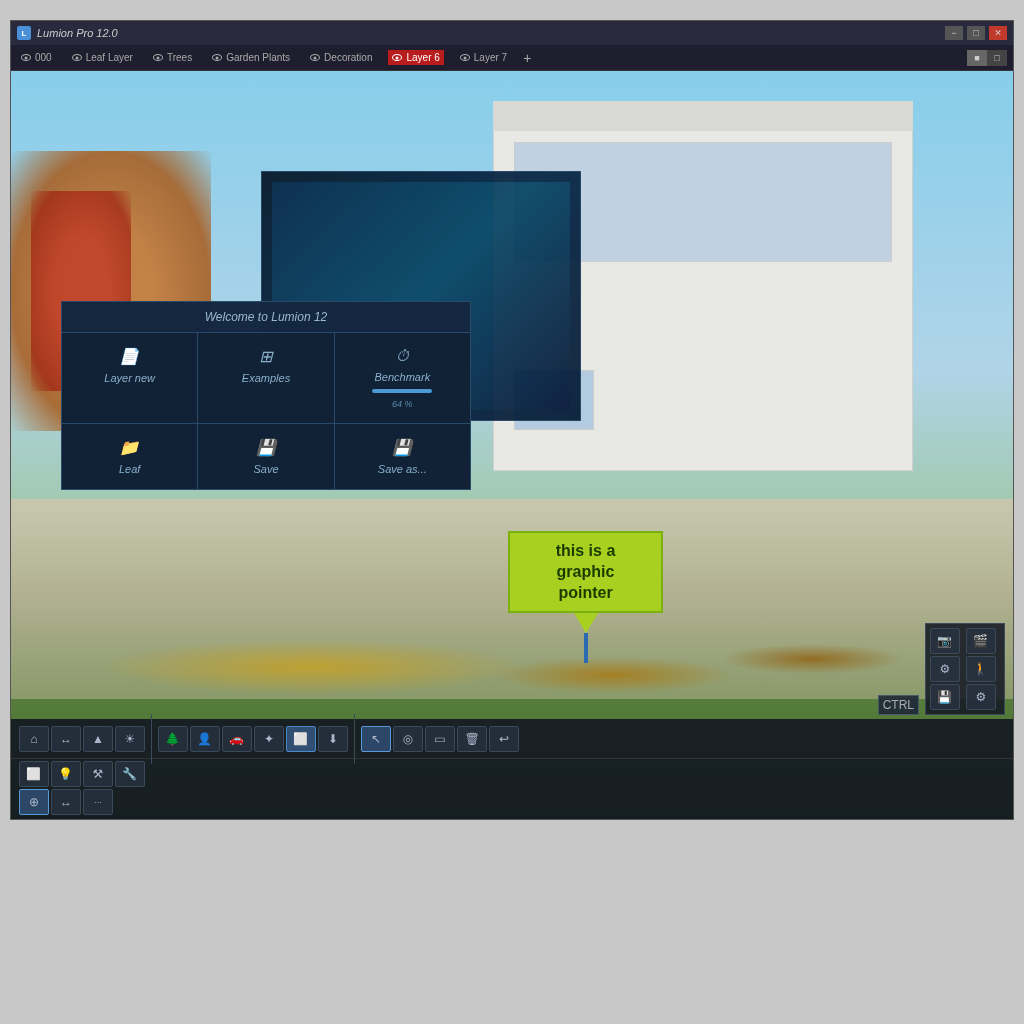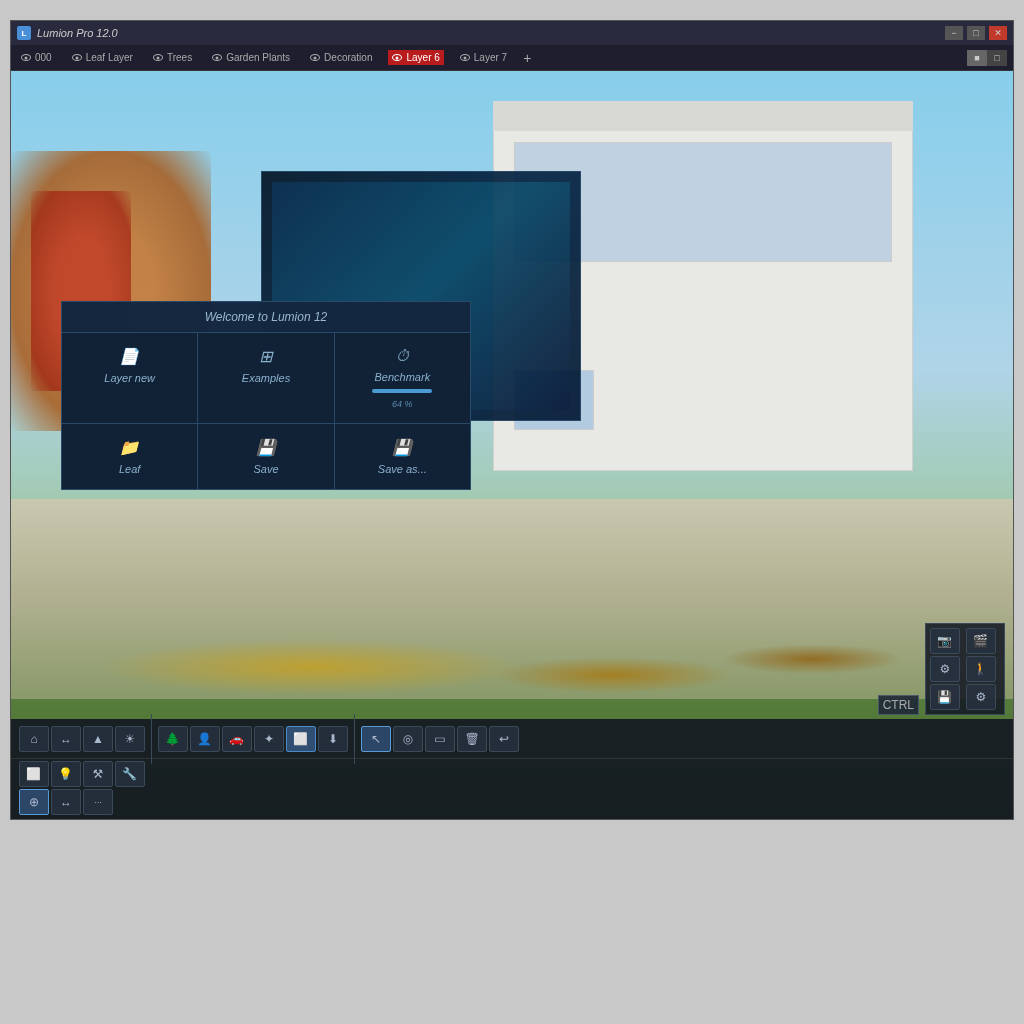--- a/index.html
+++ b/index.html
@@ -522,20 +522,27 @@
           <span class="welcome-btn-icon">💾</span>
           <span>Save</span>
         </div>
         <div class="welcome-btn">
           <span class="welcome-btn-icon">💾</span>
           <span>Save as...</span>
         </div>
       </div>
     </div>
 
+    <div id="graphic-pointer">
+      <div id="pointer-box">
+        <div id="pointer-text">this is a<br>graphic<br>pointer</div>
+      </div>
+      <div id="pointer-arrow"></div>
+      <div id="pointer-stem"></div>
+    </div>
 
     <div id="bottom-toolbar">
       <div id="toolbar-top">
 
         <div class="tool-btn">
           <span>⌂</span>
         </div>
         <div class="tool-btn">
           <span>↔</span>
         </div>

